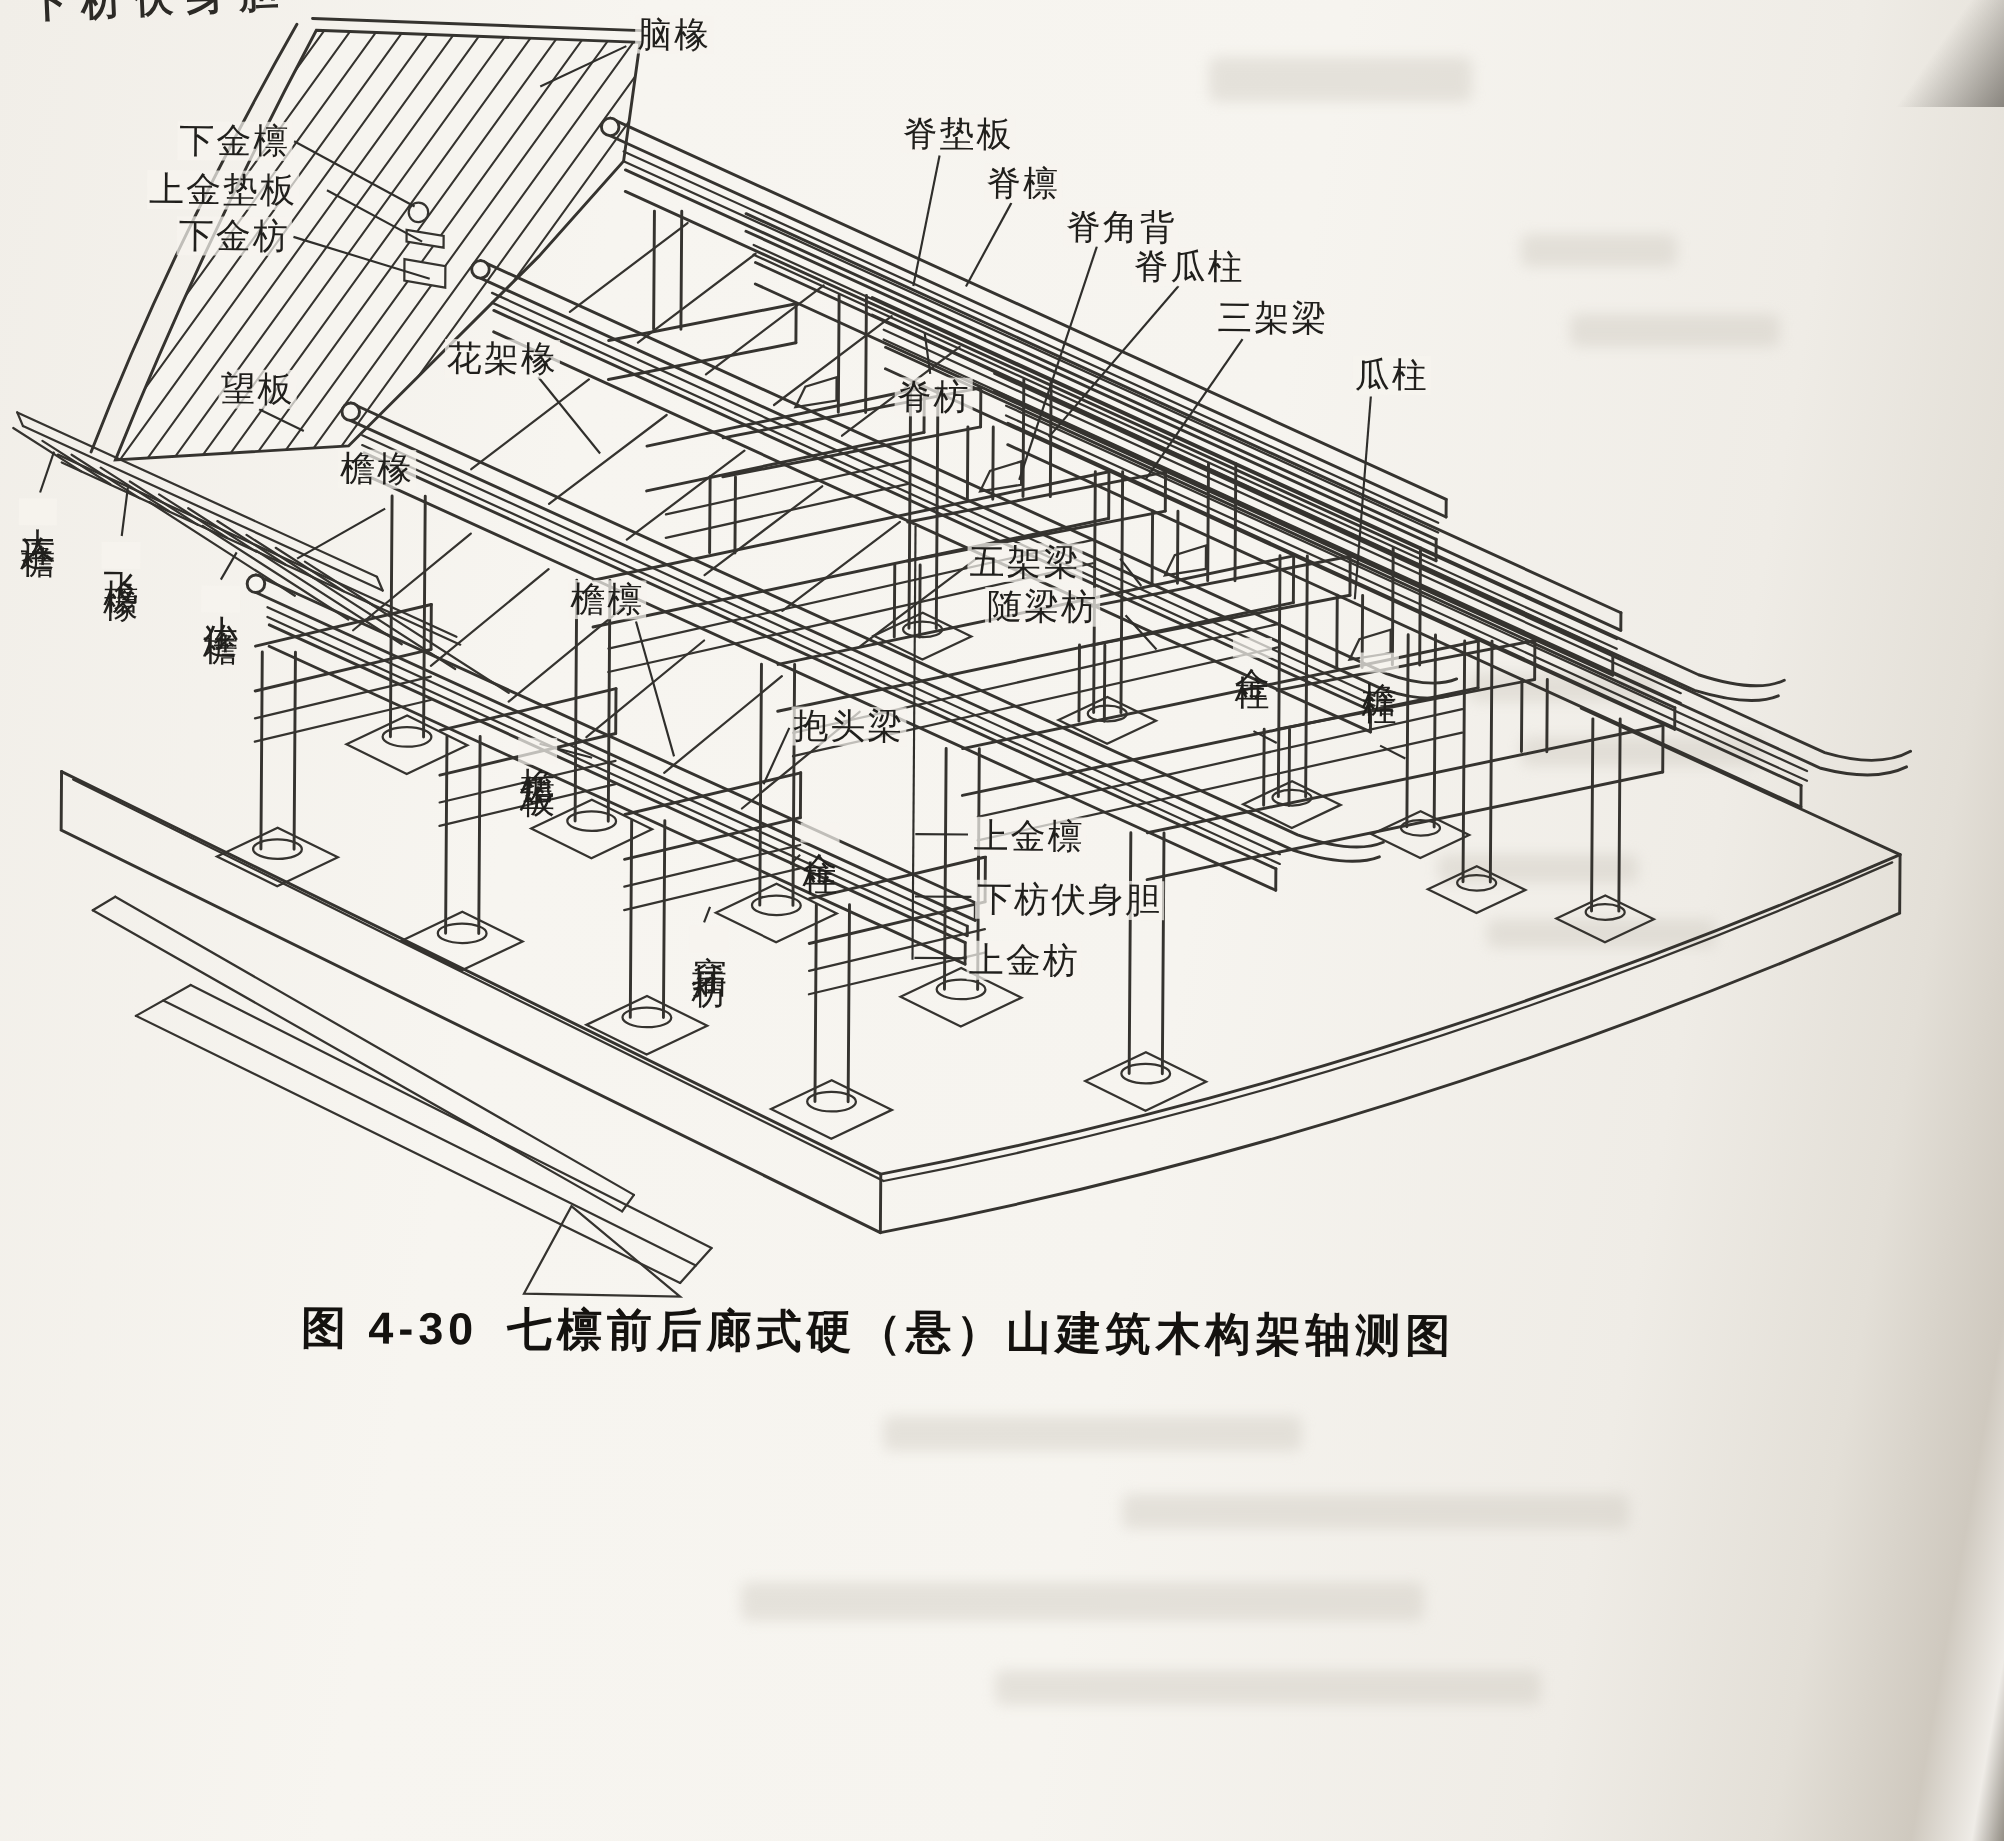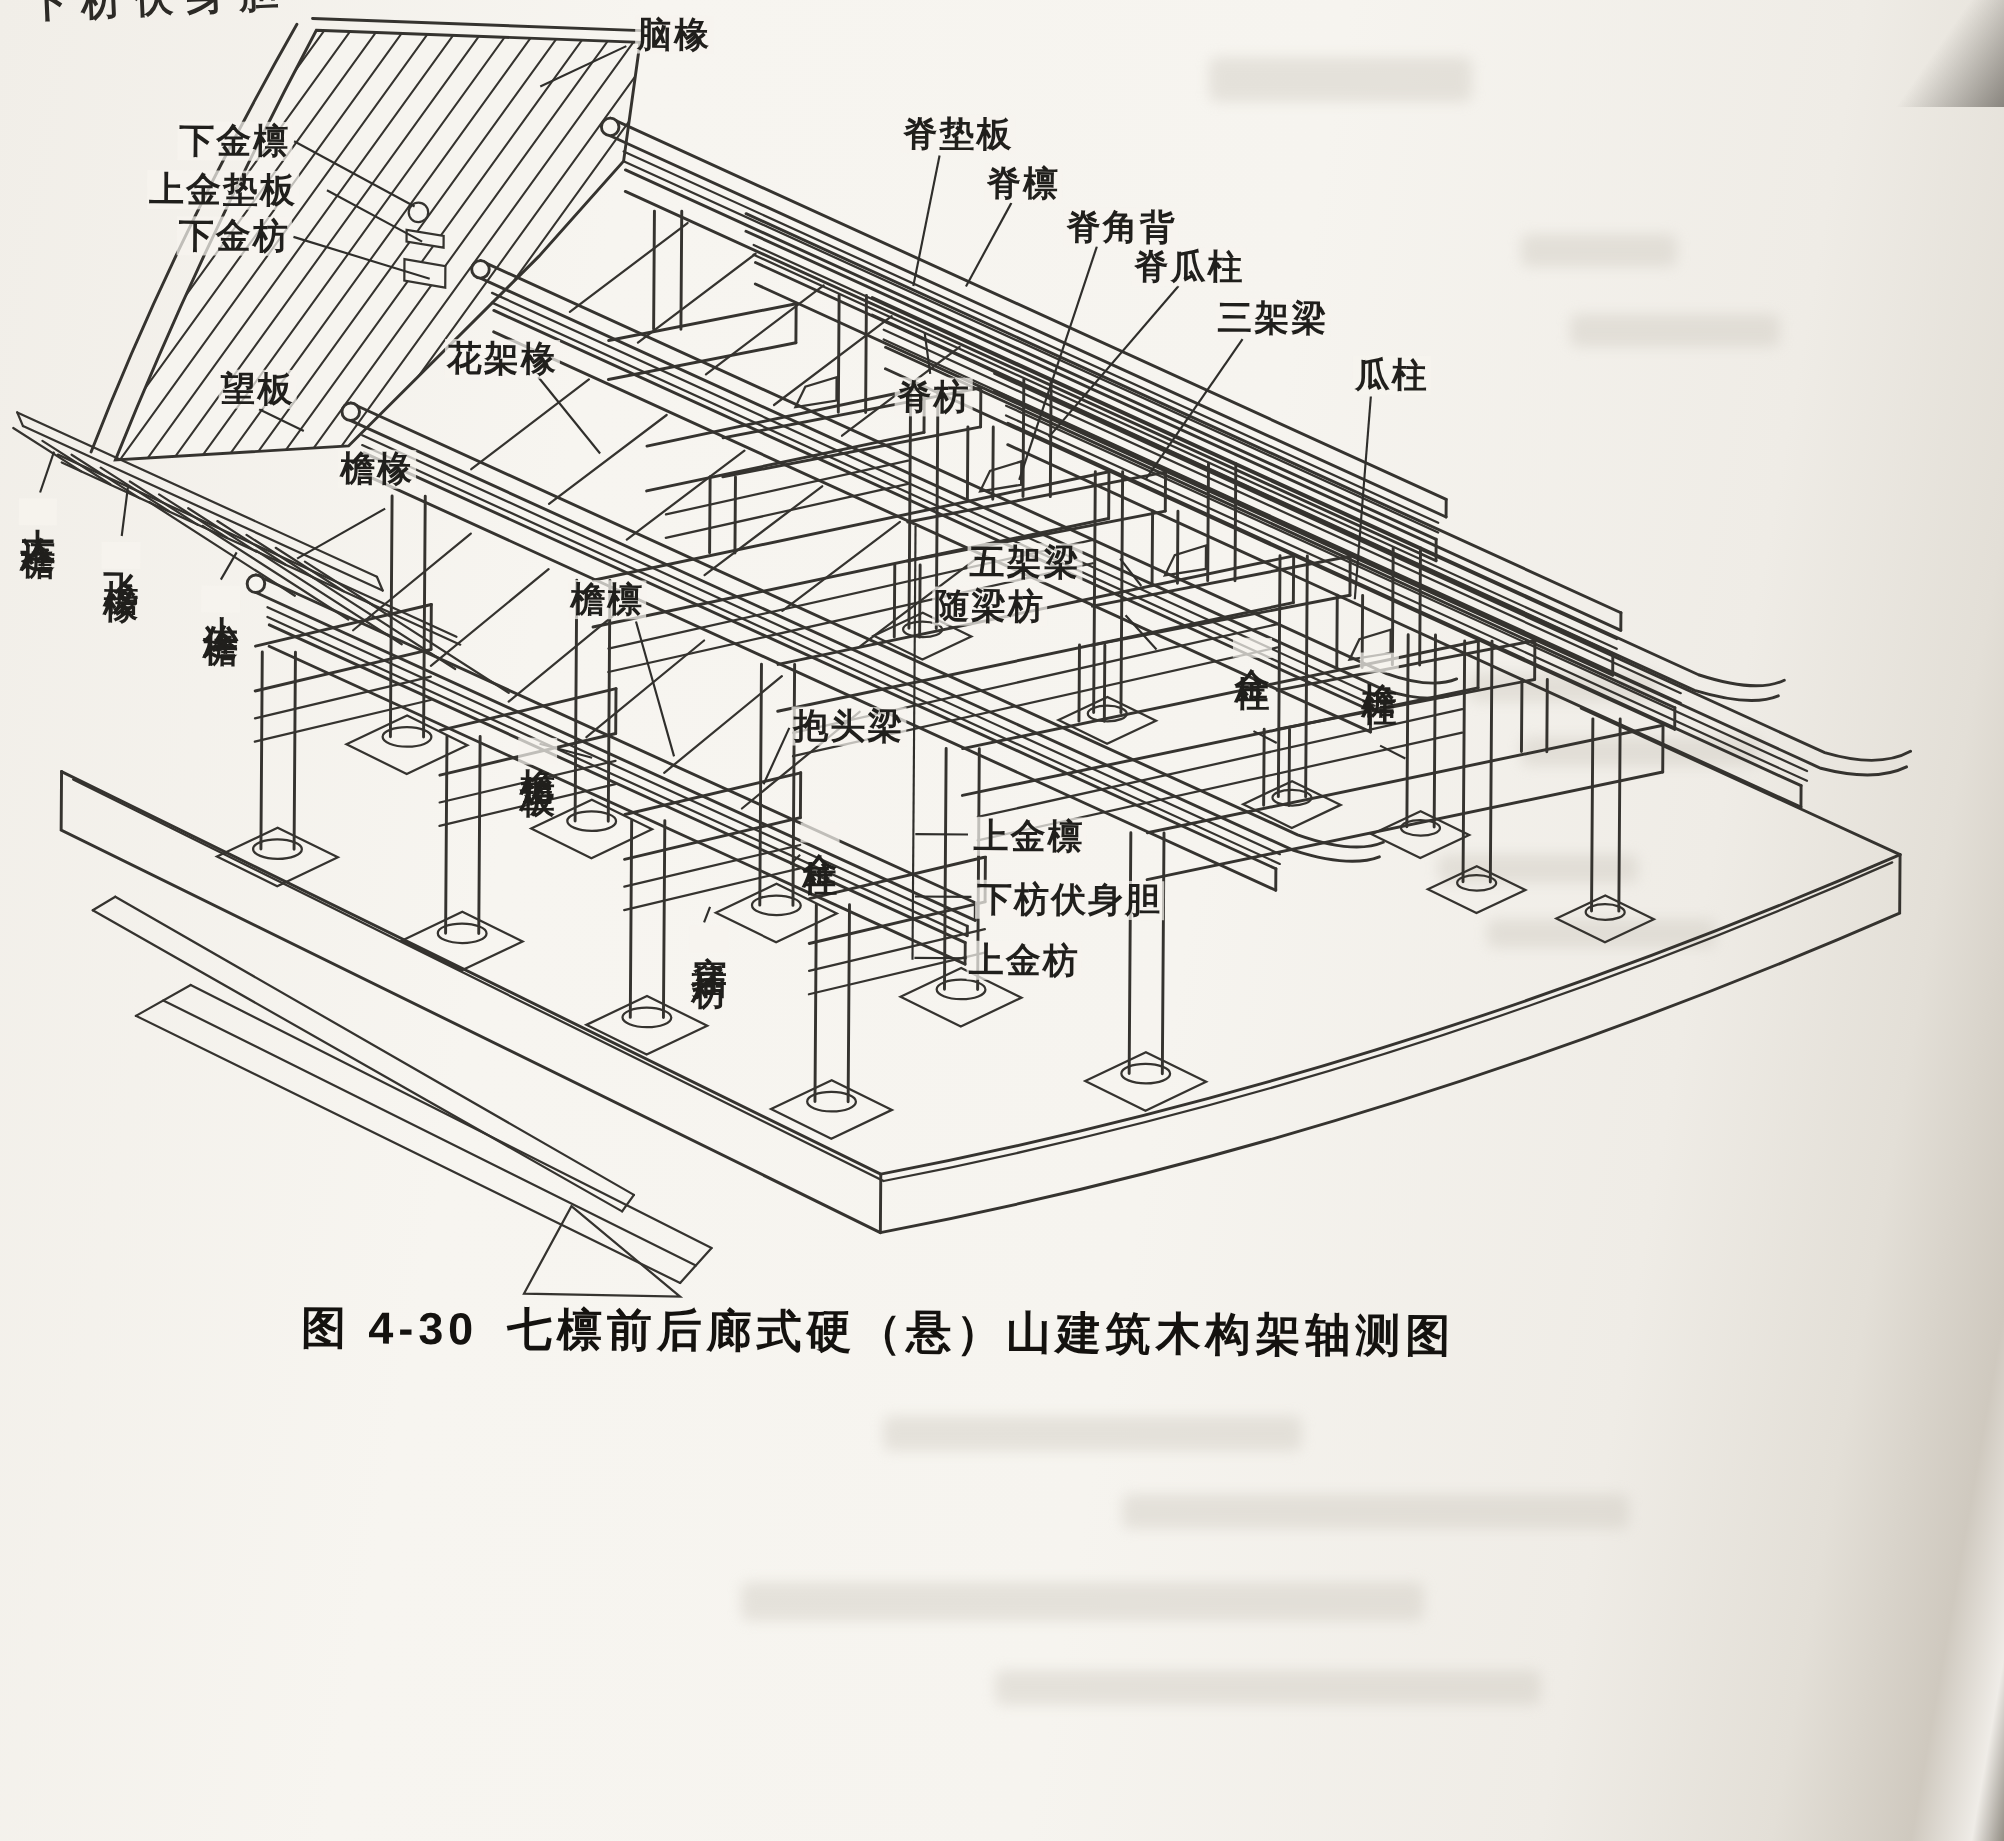--- a/index.html
+++ b/index.html
@@ -19,21 +19,21 @@
   }
   .scene{position:absolute;inset:0;transform:rotate(.4deg);transform-origin:50% 50%;}
   svg.diagram{position:absolute;left:0;top:0;}
   .ink{stroke:#35332f;fill:none;stroke-width:3;stroke-linecap:round;}
   .thin{stroke-width:2.3;}
   .hatch{stroke-width:2.1;}
   .fillpage{fill:#f6f4ef;}
   .lbl{
     position:absolute;font-size:35px;line-height:1.1;color:#201f1c;
     letter-spacing:2px;white-space:nowrap;
-    background:rgba(246,244,239,.72);padding:0 2px;font-weight:bold;
+    background:rgba(246,244,239,.72);padding:0 2px;
   }
   .lbl.v{
     writing-mode:vertical-rl;text-orientation:upright;letter-spacing:7.8px;
     padding:2px 0;
   }
   .caption{
     position:absolute;left:304px;top:1303px;
     font-size:45px;font-weight:700;color:#14120f;letter-spacing:4.9px;
     white-space:nowrap;
   }
@@ -459,21 +459,21 @@
 <div class="lbl" style="left:1211px;top:297px">三架梁</div>
 <div class="lbl" style="left:1349px;top:353px">瓜柱</div>
 <div class="lbl" style="left:441px;top:343px">花架椽</div>
 <div class="lbl" style="left:215px;top:375px">望板</div>
 <div class="lbl" style="left:891px;top:378px">脊枋</div>
 <div class="lbl" style="left:335px;top:454px">檐椽</div>
 <div class="lbl v" style="left:15.6px;top:505px">大连檐</div>
 <div class="lbl v" style="left:99px;top:548px">飞檐椽</div>
 <div class="lbl v" style="left:199px;top:591px">小连檐</div>
 <div class="lbl" style="left:965px;top:543px">五架梁</div>
-<div class="lbl" style="left:930px;top:587px">随梁枋</div>
+<div class="lbl" style="left:983px;top:587px">随梁枋</div>
 <div class="lbl" style="left:566px;top:583px">檐檩</div>
 <div class="lbl v" style="left:1231px;top:636px">金柱</div>
 <div class="lbl v" style="left:1358px;top:650px">檐柱</div>
 <div class="lbl" style="left:790px;top:708px">抱头梁</div>
 <div class="lbl v" style="left:517px;top:741px">檐垫板</div>
 <div class="lbl v" style="left:690px;top:928px">穿插枋</div>
 <div class="lbl v" style="left:800px;top:824px">金柱</div>
 <div class="lbl" style="left:971px;top:817px">上金檩</div>
 <div class="lbl" style="left:975px;top:880px">下枋伏身胆</div>
 <div class="lbl" style="left:967px;top:941px">上金枋</div>

